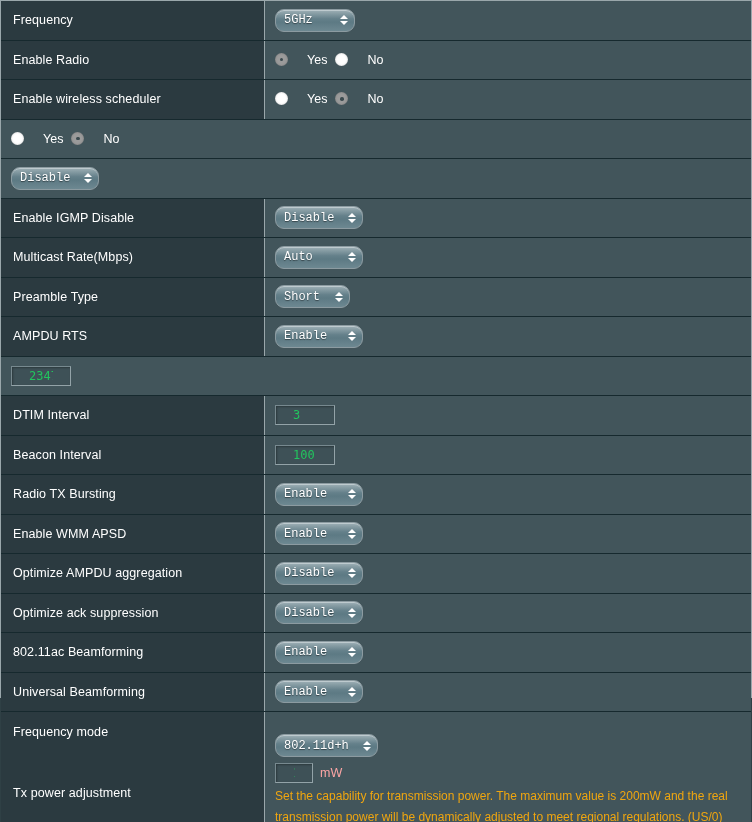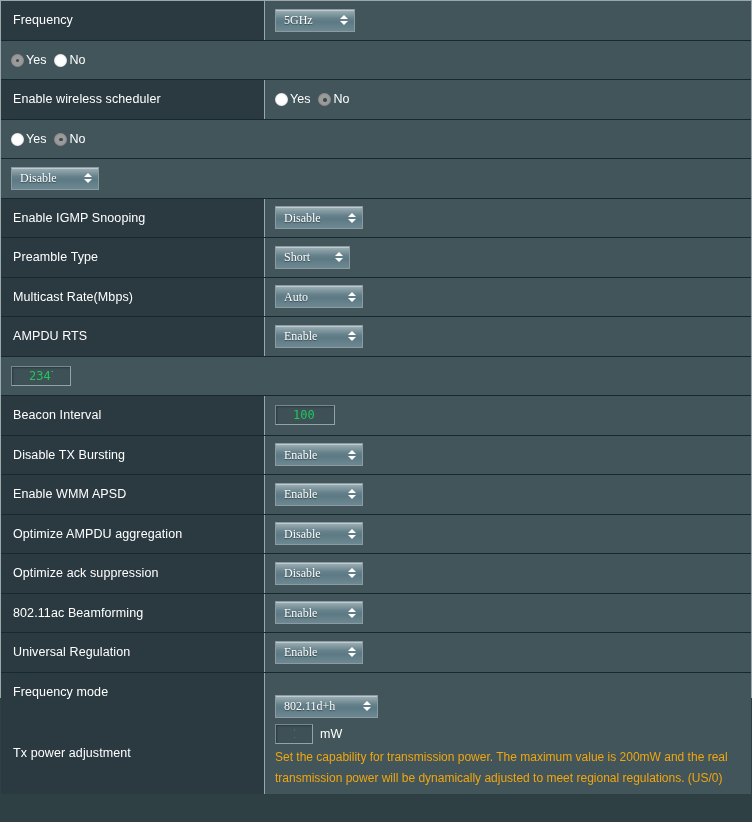--- a/index.html
+++ b/index.html
@@ -73,27 +73,27 @@
 
   
   .sel {
     position: relative;
     display: inline-flex;
     align-items: center;
     height: 23px;
     box-sizing: border-box;
     padding: 0 20px 0 8px;
     border: 1px solid #8c9ba1;
-    border-radius: 0;
+    border-radius: 9px;
     background: linear-gradient(to bottom,
                 #9fb1b7 0%, #8ba0a7 14%,
                 #64808a 42%, #5d7a84 58%,
                 #6d8891 100%);
     color: #ffffff;
-    font-family: Liberation Serif, serif;
+    font-family: Liberation Mono, monospace;
     font-size: 12px;
     line-height: 1;
     white-space: nowrap;
     box-shadow: inset 0 1px 0 rgba(255,255,255,.35);
     text-shadow: 0 1px 1px rgba(0,0,0,.45);
   }
   .sel > .sel-label { display: block; }
   .sel.w-88  { width: 88px; }
   .sel.w-75  { width: 75px; }
   .sel.w-80  { width: 80px; }
@@ -141,22 +141,22 @@
   .txt.w-38 { width: 38px; }
 
   
   .radio-group {
     display: flex;
     align-items: center;
     gap: 4px;
   }
   .radio-opt {
     display: inline-flex;
-    align-items: flex-end;
-    gap: 2px;
+    align-items: flex-start;
+    gap: 19px;
     margin-right: 4px;
   }
   .radio {
     width: 13px;
     height: 13px;
     border-radius: 50%;
     background: #ffffff;
     display: inline-block;
     position: relative;
     flex: 0 0 13px;
@@ -183,21 +183,21 @@
   }
 
   
   .txrow-line1 {
     display: flex;
     align-items: center;
     gap: 7px;
     margin-bottom: 3px;
   }
   .unit {
-    color: #ffffff;
+    color: #fca5a5;
     font-size: 12.5px;
   }
   .hint {
     color: #f0a60f;
     font-size: 12px;
     line-height: 1.75;
     max-width: 462px;
   }
 </style>
 </head>
@@ -213,20 +213,23 @@
           <div class="sel w-80">
             <span class="sel-label">5GHz</span>
             <span class="stepper">
               <i class="up"></i>
               <i class="down"></i>
             </span>
           </div>
         </div>
       </div>
       <div class="row">
+        <div class="cell-label">
+          <span>Enable Radio</span>
+        </div>
         <div class="cell-value">
           <div class="radio-group">
             <span class="radio-opt">
               <span class="radio checked"></span>
               <span class="radio-label">Yes</span>
             </span>
             <span class="radio-opt">
               <span class="radio"></span>
               <span class="radio-label">No</span>
             </span>
@@ -270,25 +273,39 @@
             <span class="sel-label">Disable</span>
             <span class="stepper">
               <i class="up"></i>
               <i class="down"></i>
             </span>
           </div>
         </div>
       </div>
       <div class="row">
         <div class="cell-label">
-          <span>Enable IGMP Snooping</span>
+          <span>Enable IGMP Disable</span>
         </div>
         <div class="cell-value">
           <div class="sel w-88">
             <span class="sel-label">Disable</span>
+            <span class="stepper">
+              <i class="up"></i>
+              <i class="down"></i>
+            </span>
+          </div>
+        </div>
+      </div>
+      <div class="row">
+        <div class="cell-label">
+          <span>Multicast Rate(Mbps)</span>
+        </div>
+        <div class="cell-value">
+          <div class="sel w-88">
+            <span class="sel-label">Auto</span>
             <span class="stepper">
               <i class="up"></i>
               <i class="down"></i>
             </span>
           </div>
         </div>
       </div>
       <div class="row">
         <div class="cell-label">
           <span>Preamble Type</span>
@@ -298,62 +315,56 @@
             <span class="sel-label">Short</span>
             <span class="stepper">
               <i class="up"></i>
               <i class="down"></i>
             </span>
           </div>
         </div>
       </div>
       <div class="row">
         <div class="cell-label">
-          <span>Multicast Rate(Mbps)</span>
-        </div>
-        <div class="cell-value">
-          <div class="sel w-88">
-            <span class="sel-label">Auto</span>
-            <span class="stepper">
-              <i class="up"></i>
-              <i class="down"></i>
-            </span>
-          </div>
-        </div>
-      </div>
-      <div class="row">
-        <div class="cell-label">
           <span>AMPDU RTS</span>
         </div>
         <div class="cell-value">
           <div class="sel w-88">
             <span class="sel-label">Enable</span>
             <span class="stepper">
               <i class="up"></i>
               <i class="down"></i>
             </span>
           </div>
         </div>
       </div>
       <div class="row">
         <div class="cell-value">
           <input type="text" class="txt w-60" value="2347" style="">
         </div>
       </div>
       <div class="row">
         <div class="cell-label">
+          <span>DTIM Interval</span>
+        </div>
+        <div class="cell-value">
+          <input type="text" class="txt w-60" value="3" style="">
+        </div>
+      </div>
+      <div class="row">
+        <div class="cell-label">
           <span>Beacon Interval</span>
         </div>
         <div class="cell-value">
           <input type="text" class="txt w-60" value="100" style="">
         </div>
       </div>
       <div class="row">
         <div class="cell-label">
-          <span>Disable TX Bursting</span>
+          <span>Radio TX Bursting</span>
         </div>
         <div class="cell-value">
           <div class="sel w-88">
             <span class="sel-label">Enable</span>
             <span class="stepper">
               <i class="up"></i>
               <i class="down"></i>
             </span>
           </div>
         </div>
@@ -409,21 +420,21 @@
             <span class="sel-label">Enable</span>
             <span class="stepper">
               <i class="up"></i>
               <i class="down"></i>
             </span>
           </div>
         </div>
       </div>
       <div class="row">
         <div class="cell-label">
-          <span>Universal Regulation</span>
+          <span>Universal Beamforming</span>
         </div>
         <div class="cell-value">
           <div class="sel w-88">
             <span class="sel-label">Enable</span>
             <span class="stepper">
               <i class="up"></i>
               <i class="down"></i>
             </span>
           </div>
         </div>

